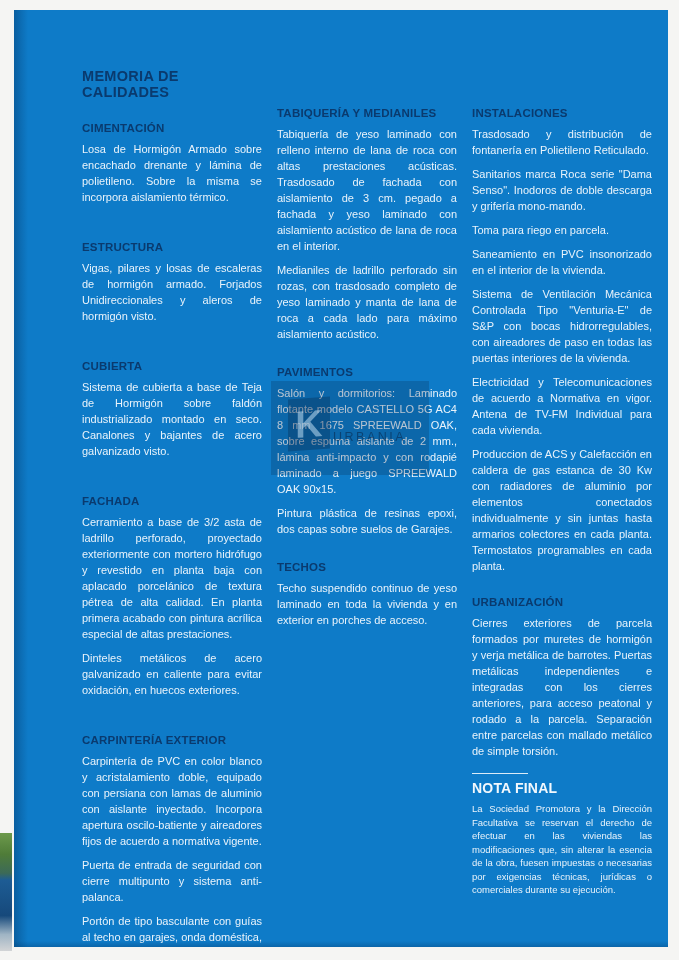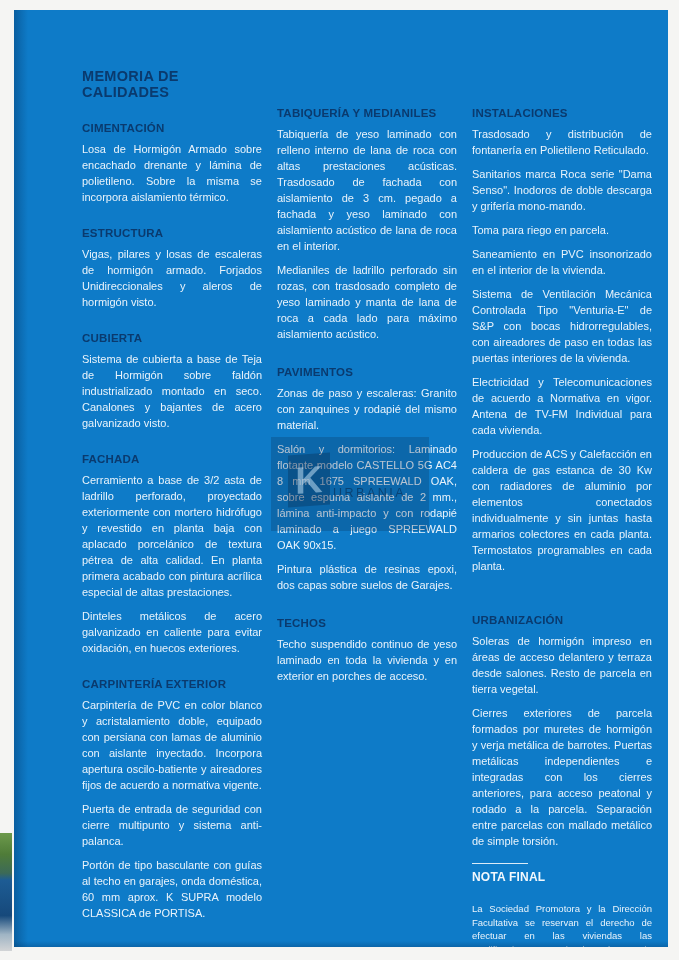--- a/index.html
+++ b/index.html
@@ -55,31 +55,31 @@
     margin: 0 0 7px 0;
   }
   .section p {
     font-size: 11px; line-height: 16px;
     color: var(--body-text, #e9f3fb);
     margin: 0 0 8px 0;
     text-align: justify;
   }
   .section p:last-child { margin-bottom: 0; }
 
-  .c1 .section + .section { margin-top: 22px; }
+  .c1 .section + .section { margin-top: 36px; }
   .c2 .section + .section { margin-top: 24px; }
-  .c3 .section + .section { margin-top: 40px; }
+  .c3 .section + .section { margin-top: 22px; }
 
   
   .section.note { margin-top: 14px !important; }
   .section.note .note-rule {
     width: 56px; height: 1px; background: rgba(255,255,255,.85);
     margin: 0 0 6px 0;
   }
-  .section.note h3 { color: #f2f8fd; font-size: 12px; margin-bottom: 18px; }
+  .section.note h3 { color: #f2f8fd; font-size: 14px; margin-bottom: 6px; }
   .section.note p { font-size: 9.5px; line-height: 13.5px; }
 
   
   .wm-holder { position: relative; }
   .watermark {
     position: absolute; left: -6px; top: -4px;
     width: 158px; height: 94px;
     background: rgba(8, 34, 66, 0.22);
     pointer-events: none;
   }
@@ -137,21 +137,20 @@
           </div>
       </div>
       <div class="col c2" id="col1">
           <div class="section">
             <h3>TABIQUERÍA Y MEDIANILES</h3>
             <p>Tabiquería de yeso laminado con relleno interno de lana de roca con altas prestaciones acústicas. Trasdosado de fachada con aislamiento de 3 cm. pegado a fachada y yeso laminado con aislamiento acústico de lana de roca en el interior.</p>
             <p>Medianiles de ladrillo perforado sin rozas, con trasdosado completo de yeso laminado y manta de lana de roca a cada lado para máximo aislamiento acústico.</p>
           </div>
           <div class="section">
             <h3>PAVIMENTOS</h3>
-            <p>Zonas de paso y escaleras: Granito con zanquines y rodapié del mismo material.</p>
             <p class="wm-holder">Salón y dormitorios: Laminado flotante modelo CASTELLO 5G AC4 8 mm 1675 SPREEWALD OAK, sobre espuma aislante de 2 mm., lámina anti-impacto y con rodapié laminado a juego SPREEWALD OAK 90x15.<span class="watermark">
                 <span class="wm-tile">K</span>
                 <span class="wm-text">URBANIA</span>
               </span></p>
             <p>Pintura plástica de resinas epoxi, dos capas sobre suelos de Garajes.</p>
           </div>
           <div class="section">
             <h3>TECHOS</h3>
             <p>Techo suspendido continuo de yeso laminado en toda la vivienda y en exterior en porches de acceso.</p>
           </div>
@@ -162,21 +161,20 @@
             <p>Trasdosado y distribución de fontanería en Polietileno Reticulado.</p>
             <p>Sanitarios marca Roca serie "Dama Senso". Inodoros de doble descarga y grifería mono-mando.</p>
             <p>Toma para riego en parcela.</p>
             <p>Saneamiento en PVC insonorizado en el interior de la vivienda.</p>
             <p>Sistema de Ventilación Mecánica Controlada Tipo "Venturia-E" de S&amp;P con bocas hidrorregulables, con aireadores de paso en todas las puertas interiores de la vivienda.</p>
             <p>Electricidad y Telecomunicaciones de acuerdo a Normativa en vigor. Antena de TV-FM Individual para cada vivienda.</p>
             <p>Produccion de ACS y Calefacción en caldera de gas estanca de 30 Kw con radiadores de aluminio por elementos conectados individualmente y sin juntas hasta  armarios colectores en cada planta. Termostatos programables en cada planta.</p>
           </div>
           <div class="section">
             <h3>URBANIZACIÓN</h3>
-            <p>Soleras de hormigón impreso en áreas de acceso delantero y terraza desde salones. Resto de parcela en tierra vegetal.</p>
             <p>Cierres exteriores de parcela formados por muretes de hormigón y verja metálica de barrotes. Puertas metálicas independientes e integradas con los cierres anteriores, para acceso peatonal y rodado a la parcela. Separación entre parcelas con mallado metálico de simple torsión.</p>
           </div>
           <div class="section note">
             <div class="note-rule"></div>
             <h3>NOTA FINAL</h3>
             <p>La Sociedad Promotora y la Dirección Facultativa se reservan el derecho de efectuar en las viviendas las modificaciones que, sin alterar la esencia de la obra, fuesen impuestas o necesarias por exigencias técnicas, jurídicas o comerciales durante su ejecución.</p>
           </div>
         </div>
     </div>
 

